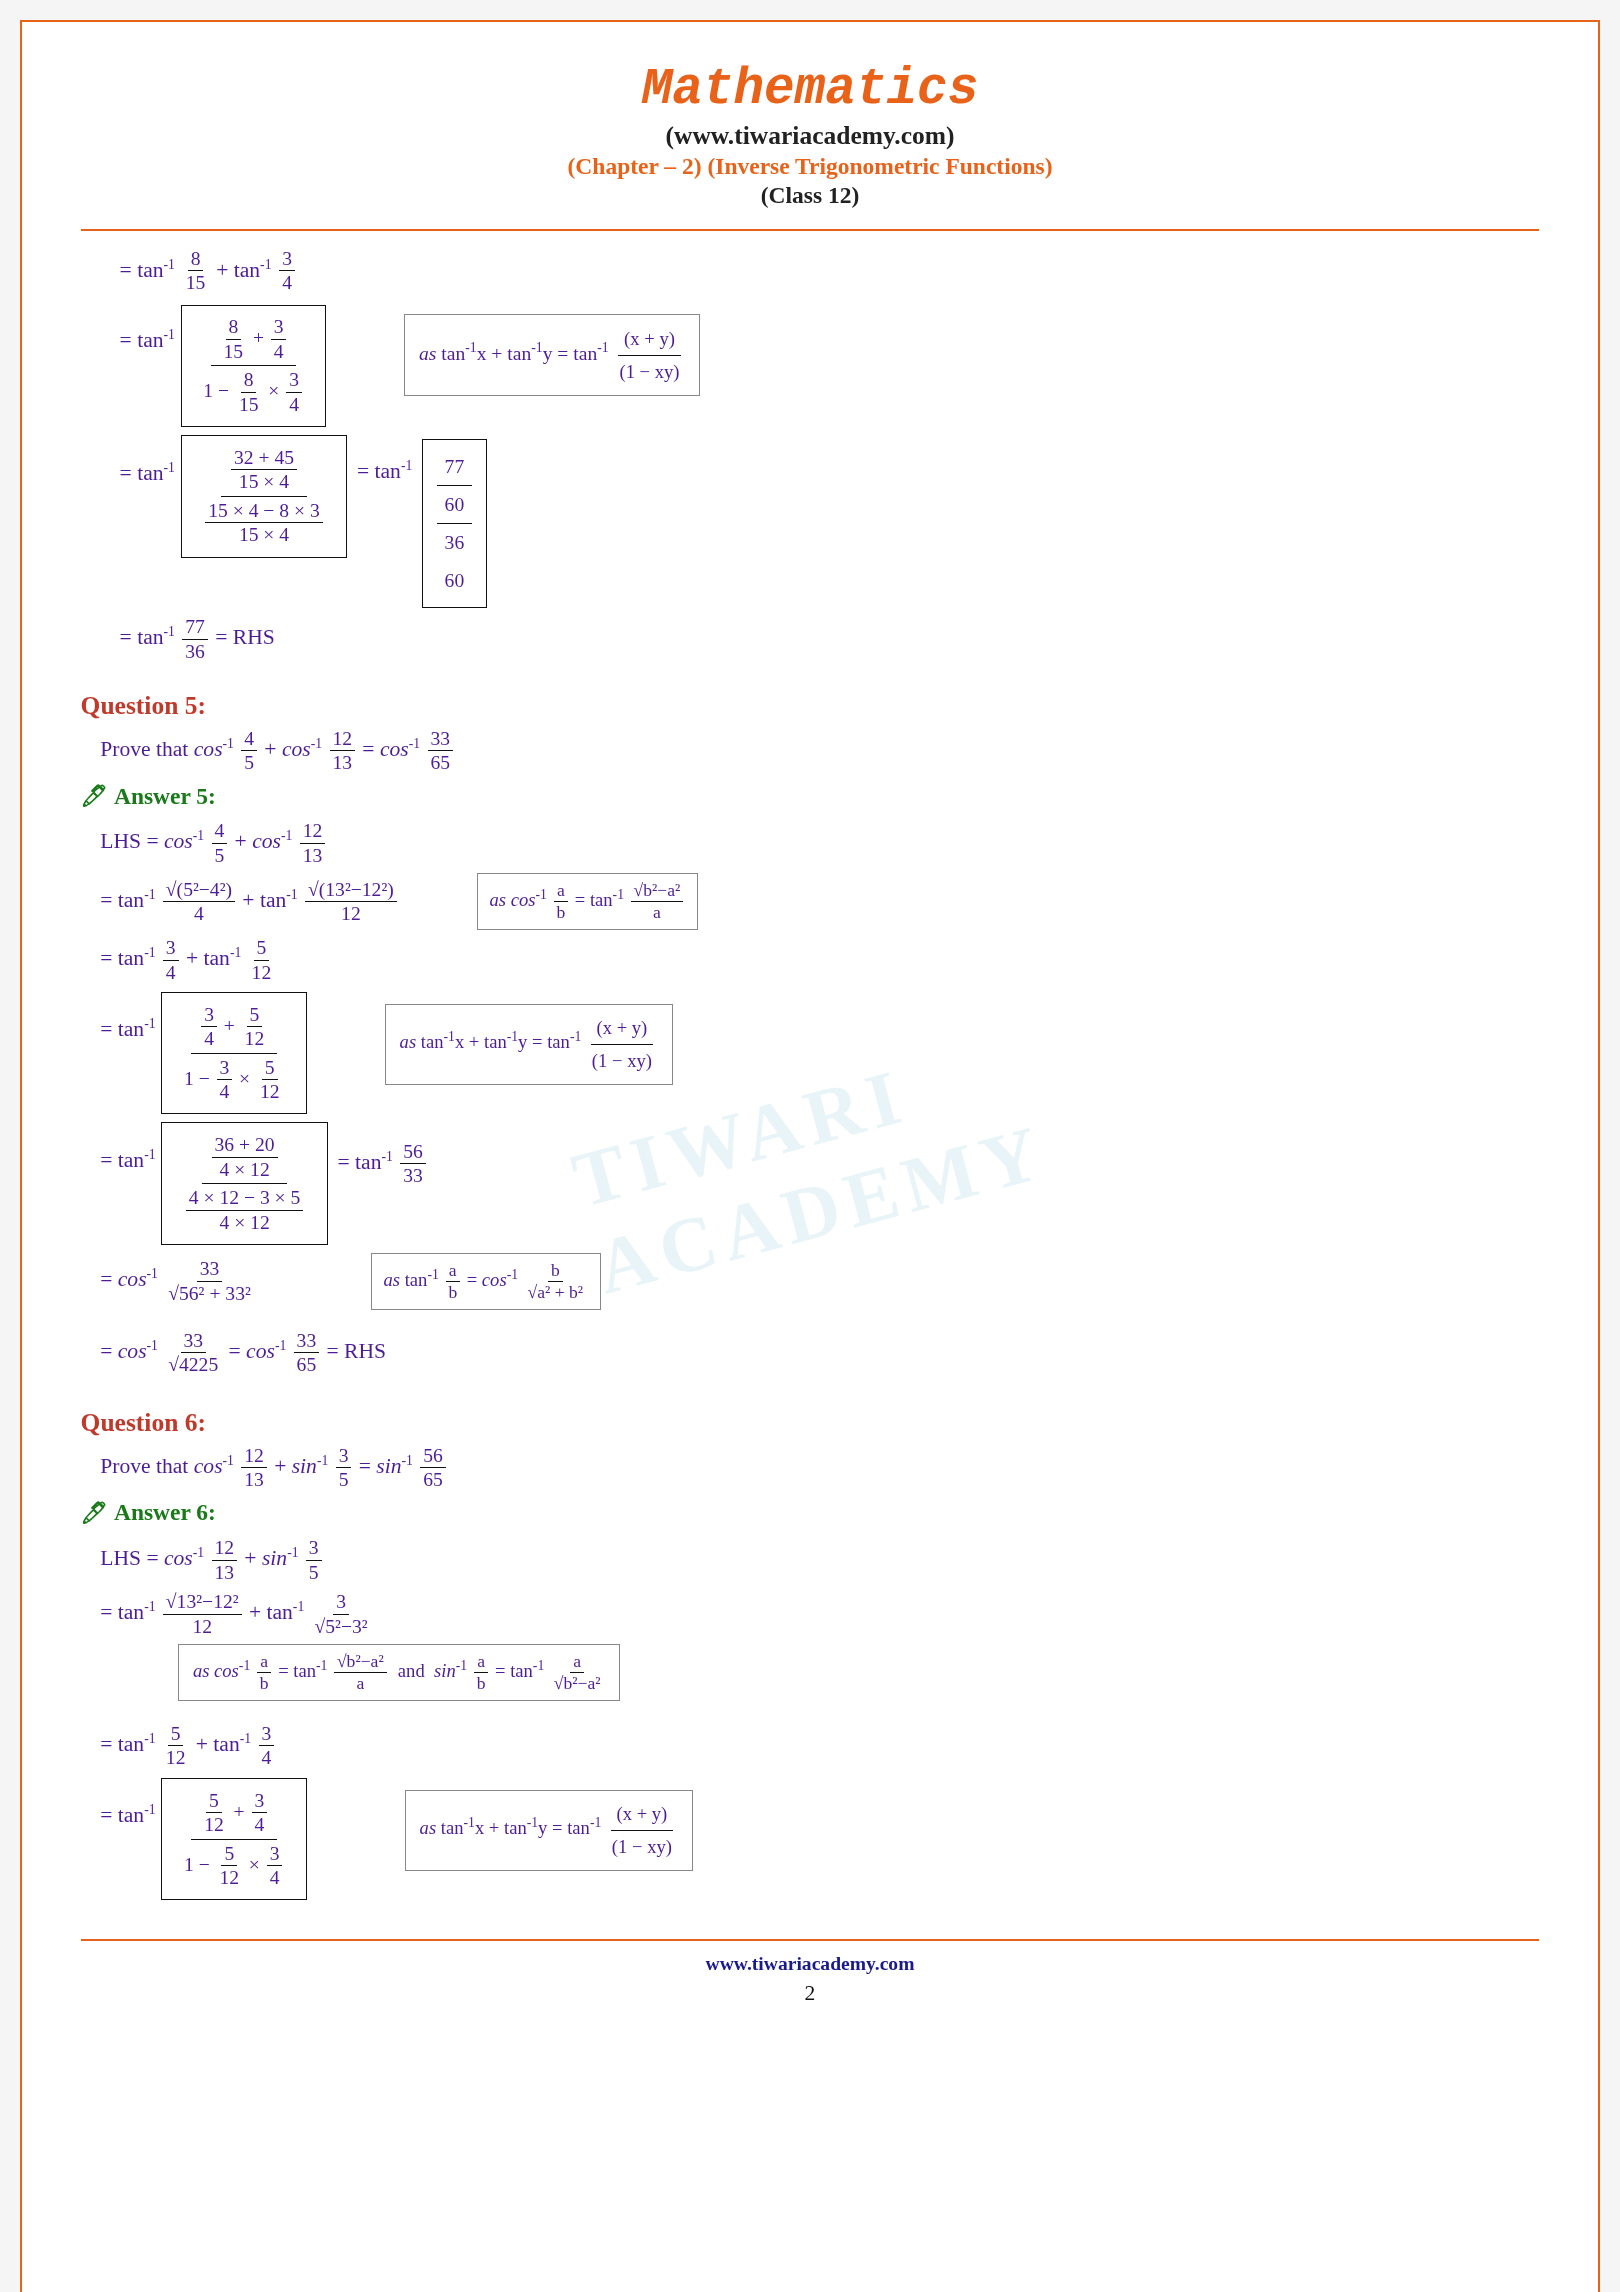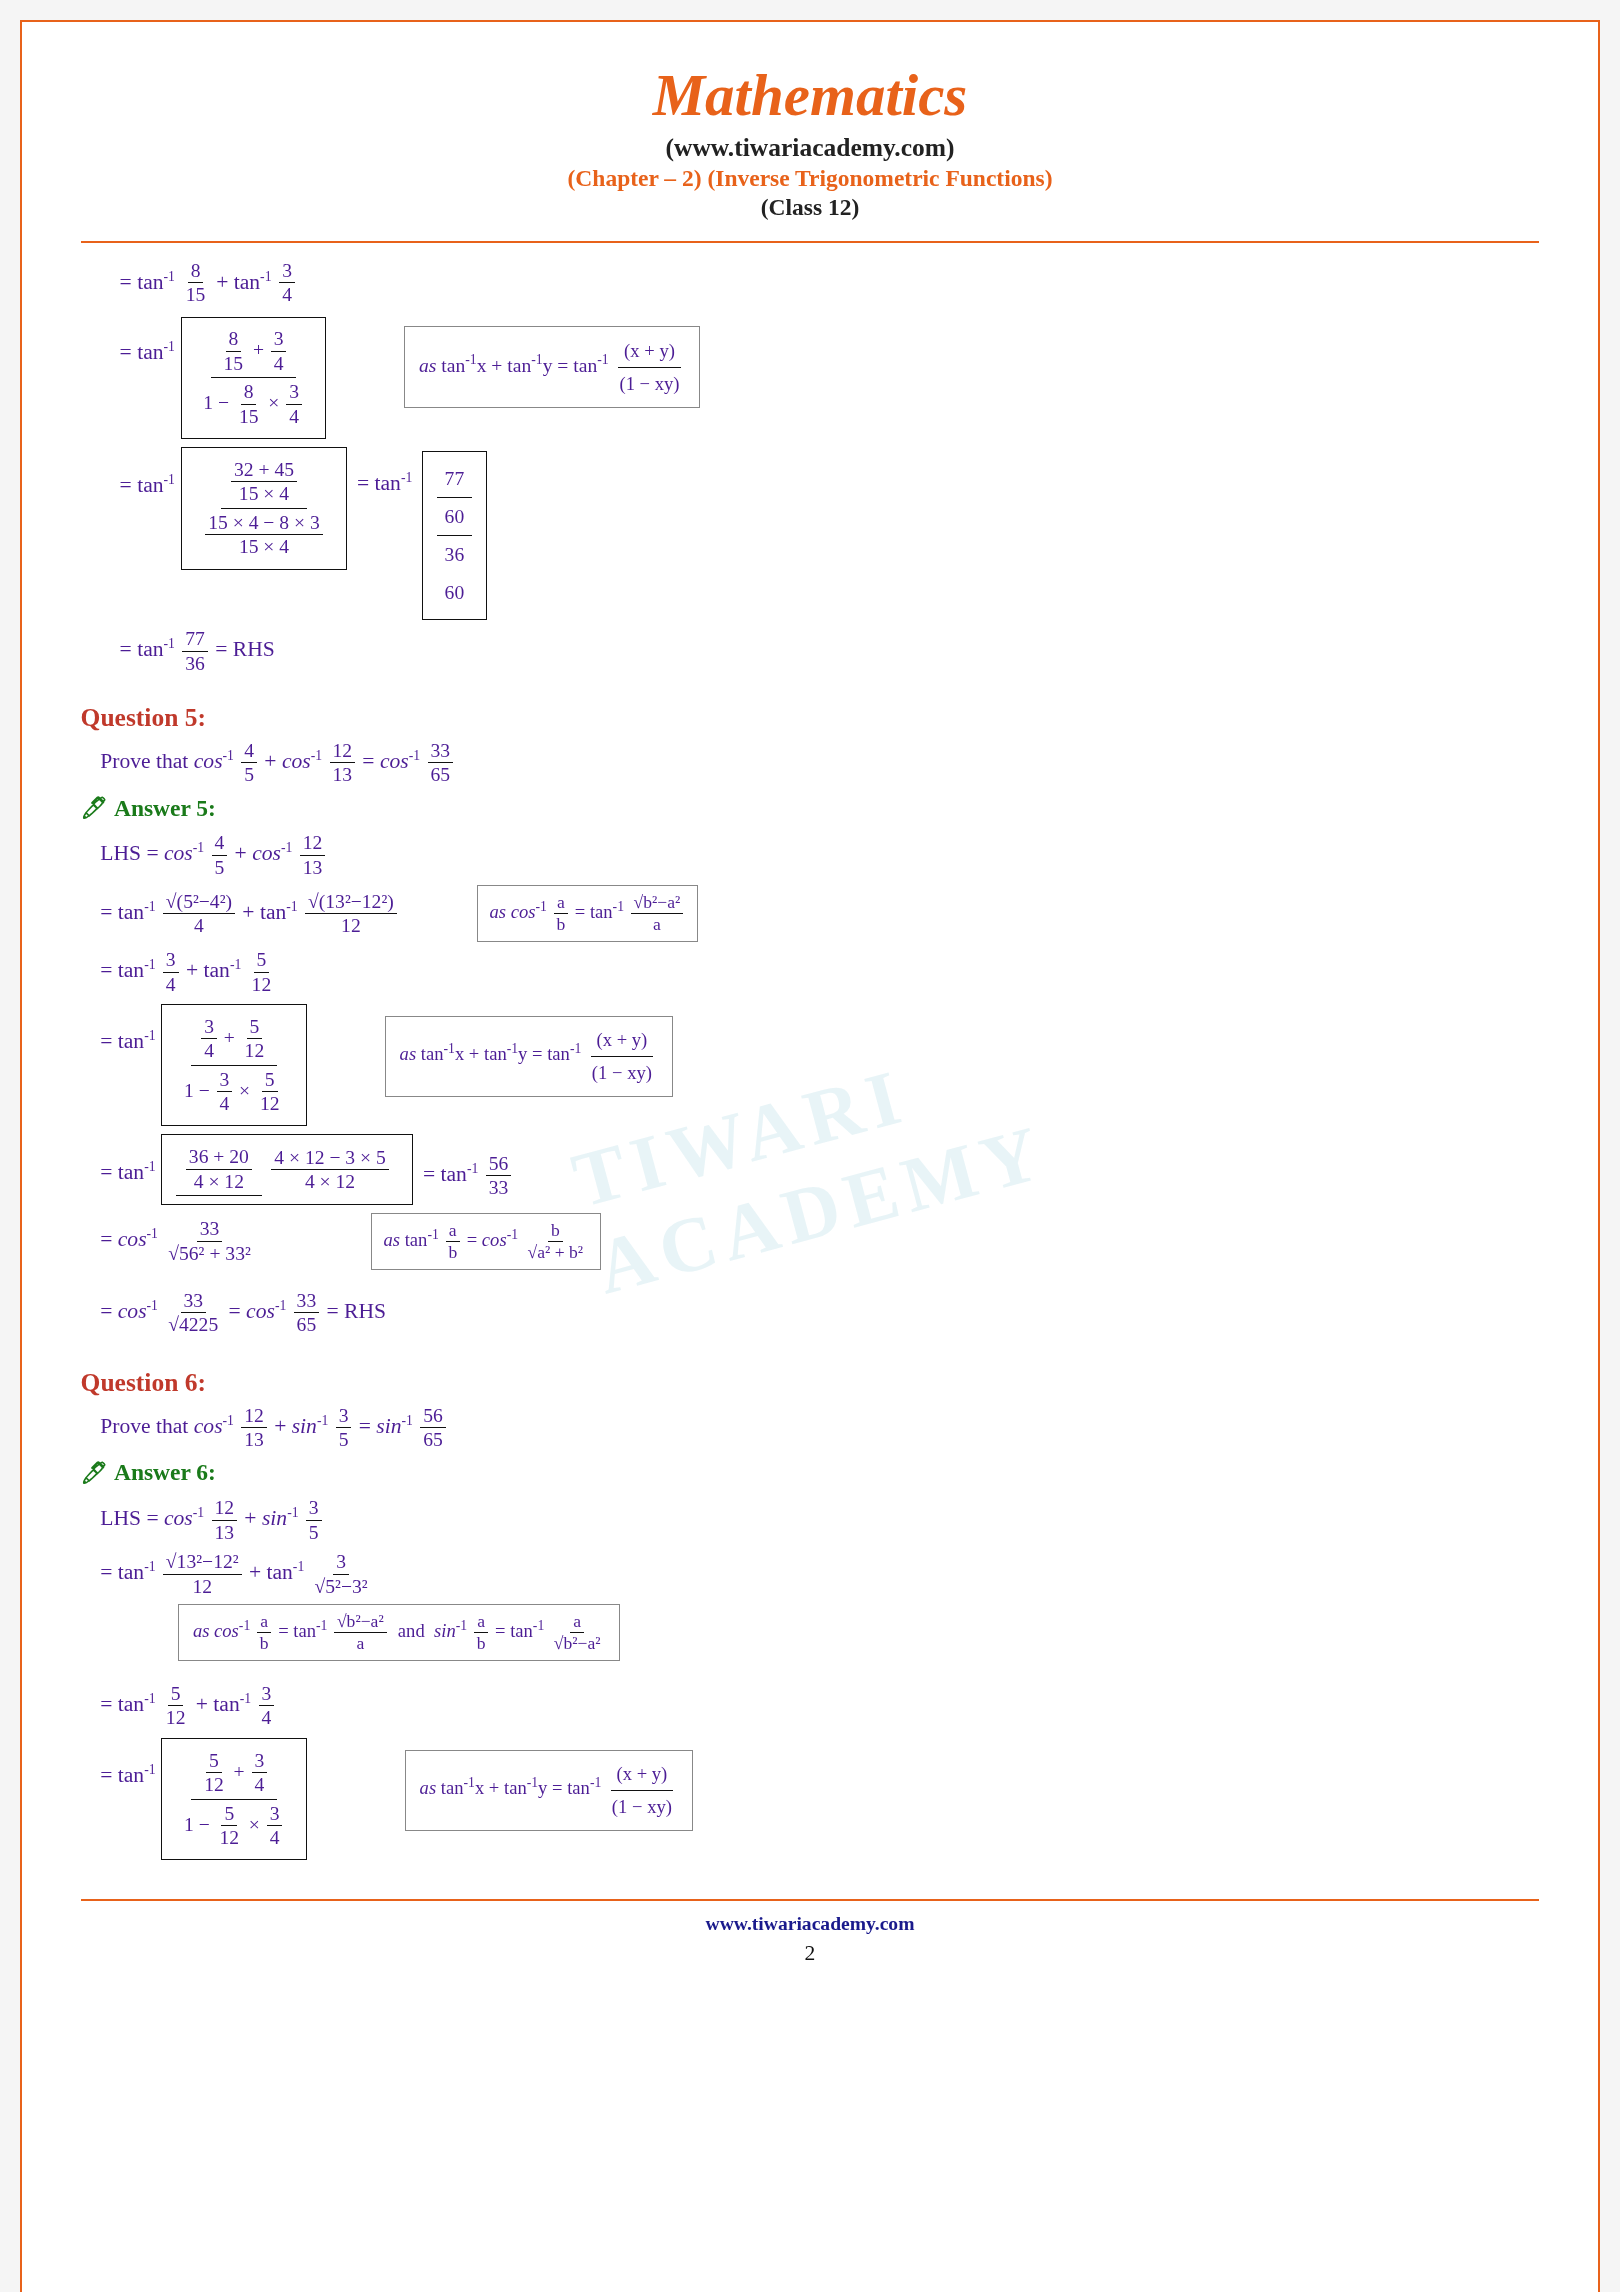--- a/index.html
+++ b/index.html
@@ -17,25 +17,25 @@
       background: white;
       border: 2.9px solid #e8621a;
       position: relative;
       padding: 39px 59px 78px 59px;
     }
     .header {
       text-align: center;
       margin-bottom: 19.6px;
     }
     .header-title {
-      font-size: 59px;
+      font-size: 51px;
       font-style: italic;
       font-weight: bold;
       color: #e8621a;
-      font-family: Liberation Serif, serif;
+      font-family: Liberation Mono, monospace;
     }
     .header-url {
       font-size: 25.5px;
       font-weight: bold;
       color: #222;
       margin-top: 3.9px;
     }
     .header-chapter {
       font-size: 23.5px;
       font-weight: bold;
@@ -329,21 +329,21 @@
             <span style="display:inline-flex;flex-direction:column;align-items:center;vertical-align:middle;">
               <span style="border-bottom:1px solid #111;padding:0 5.9px; font-size:18.6px;">(x + y)</span>
               <span style="padding:0 5.9px; font-size:18.6px;">(1 − xy)</span>
             </span>
           </span>
         </span>
       </div>
 
       <div class="math-line" style="margin-top:7.8px; align-items:flex-start;">
         <span style="margin-top:19.6px;">= tan<sup>-1</sup></span>
-        <span style="margin-left:5.9px; border:1px solid #111; padding:7.8px 13.7px; display:inline-flex; flex-direction:row; align-items:center; vertical-align:middle;">
+        <span style="margin-left:5.9px; border:1px solid #111; padding:7.8px 13.7px; display:inline-flex; flex-direction:column; align-items:center; vertical-align:middle;">
           <span style="border-bottom:1px solid #111; padding:2px 7.8px; white-space:nowrap; font-size:19.6px;">
             <span class="frac">
                 <span class="num">36 + 20</span>
                 <span class="den">4 × 12</span>
               </span>
           </span>
           <span style="padding:2px 7.8px; white-space:nowrap; font-size:19.6px;">
             <span class="frac">
                 <span class="num">4 × 12 − 3 × 5</span>
                 <span class="den">4 × 12</span>

